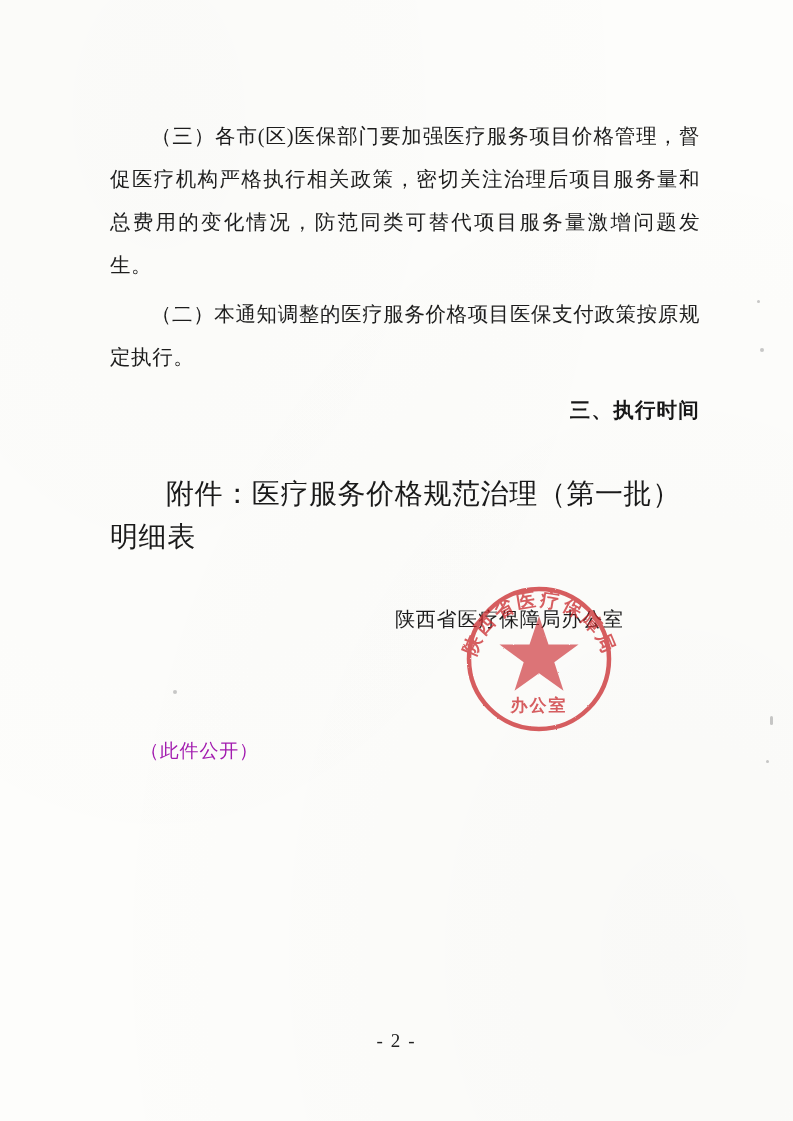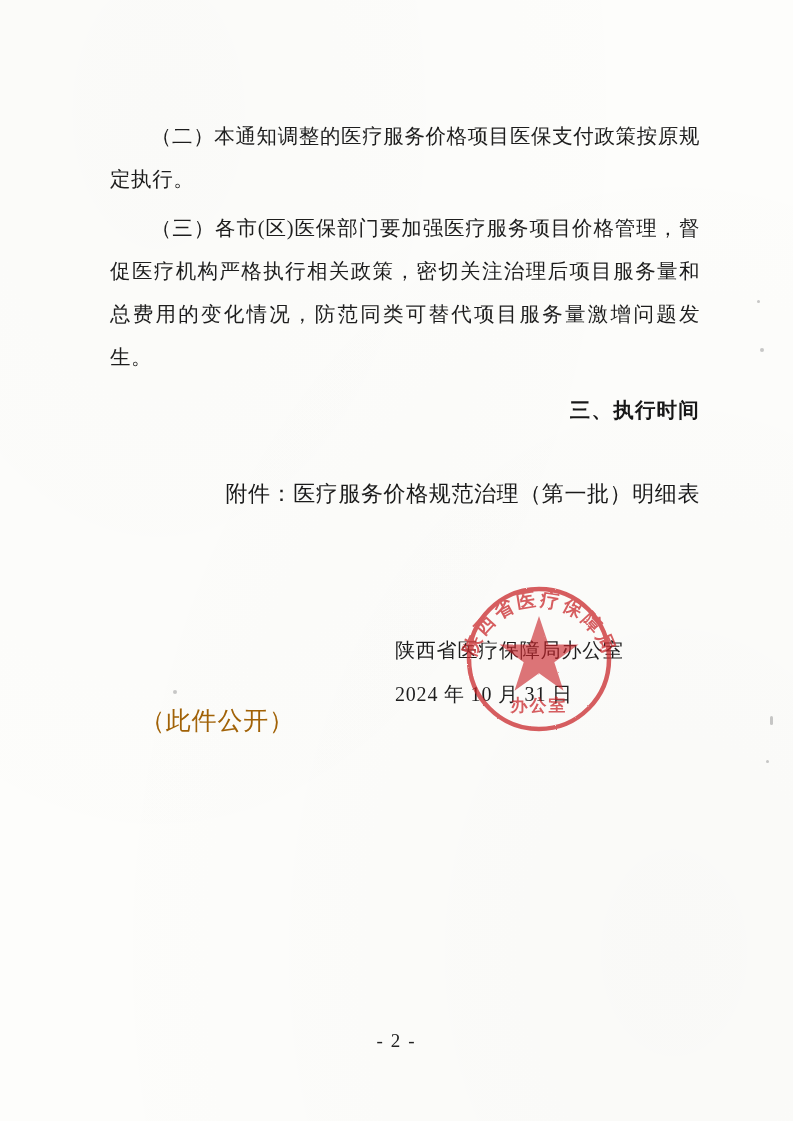--- a/index.html
+++ b/index.html
@@ -51,44 +51,43 @@
     line-height: 43px;
     text-indent: 2em;
     letter-spacing: 1.2px;
     font-weight: bold;
     font-family: "DejaVu Sans", "Liberation Sans", sans-serif;
     color: #171717;
     text-align: right;
   }
   p.attachment {
     margin: 40px 0 0 0;
-    font-size: 22px;
+    font-size: 28px;
     line-height: 43px;
     text-indent: 2em;
     letter-spacing: 0.6px;
-    text-align: right;
   }
   .signature {
     position: absolute;
     left: 395px;
-    top: 628px;
+    top: 597px;
     width: 300px;
     font-size: 20px;
     line-height: 44px;
     letter-spacing: 0.8px;
     color: #1d1d1d;
   }
   .signature div { white-space: nowrap; }
   .public-note {
     position: absolute;
     left: 140px;
-    top: 704px;
-    font-size: 25px;
+    top: 738px;
+    font-size: 19px;
     letter-spacing: 0.8px;
-    color: #a16207;
+    color: #a21caf;
   }
   
   .seal {
     position: absolute;
     left: 452px;
     top: 572px;
     width: 175px;
     height: 175px;
     pointer-events: none;
     opacity: 0.82;
@@ -112,29 +111,28 @@
     border-radius: 50%;
     opacity: 0.55;
   }
 </style>
 </head>
 <body>
 
 <div class="page">
 
   <div class="content">
+    <p class="para">（三）各市(区)医保部门要加强医疗服务项目价格管理，督促医疗机构严格执行相关政策，密切关注治理后项目服务量和总费用的变化情况，防范同类可替代项目服务量激增问题发生。</p>
     <p class="para">（二）本通知调整的医疗服务价格项目医保支付政策按原规定执行。</p>
-    <p class="para">（三）各市(区)医保部门要加强医疗服务项目价格管理，督促医疗机构严格执行相关政策，密切关注治理后项目服务量和总费用的变化情况，防范同类可替代项目服务量激增问题发生。</p>
     <p class="heading">三、执行时间</p>
     <p class="attachment">附件：医疗服务价格规范治理（第一批）明细表</p>
   </div>
 
   <div class="signature">
     <div>陕西省医疗保障局办公室</div>
-    <div>2024 年 10 月 31 日</div>
   </div>
 
   <svg class="seal" viewBox="0 0 175 175" xmlns="http://www.w3.org/2000/svg">
     <defs>
       <path id="sealArcTop" d="M 22,92 A 66,66 0 0 1 153,92" fill="none"></path>
       <filter id="rough" x="-20%" y="-20%" width="140%" height="140%">
         <feTurbulence type="fractalNoise" baseFrequency="0.9" numOctaves="3" result="n"></feTurbulence>
         <feDisplacementMap in="SourceGraphic" in2="n" scale="1.6" xChannelSelector="R" yChannelSelector="G"></feDisplacementMap>
       </filter>
     </defs>

